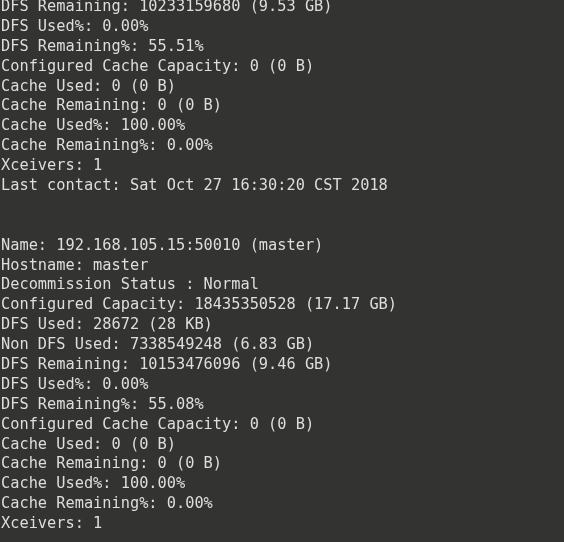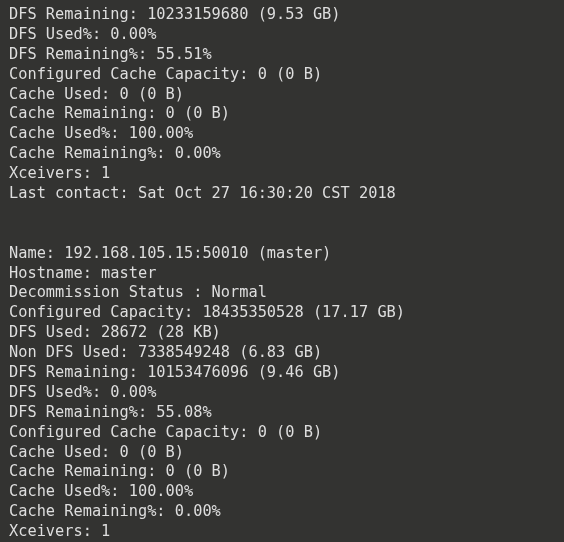--- a/index.html
+++ b/index.html
@@ -12,21 +12,21 @@
     width: 564px;
     height: 542px;
     overflow: hidden;
     font-family: "DejaVu Sans Mono", "Liberation Mono", monospace;
   }
   #terminal {
     width: 564px;
     height: 542px;
     background: #333331;
     box-sizing: border-box;
-    padding: 8px;
+    padding: 0;
     overflow: hidden;
     position: relative;
   }
   #screen {
     margin: 0;
     padding: 0 0 0 1px;
     font-family: "DejaVu Sans Mono", "Liberation Mono", monospace;
     font-size: 15.3px;
     line-height: 19.9px;
     letter-spacing: 0px;

